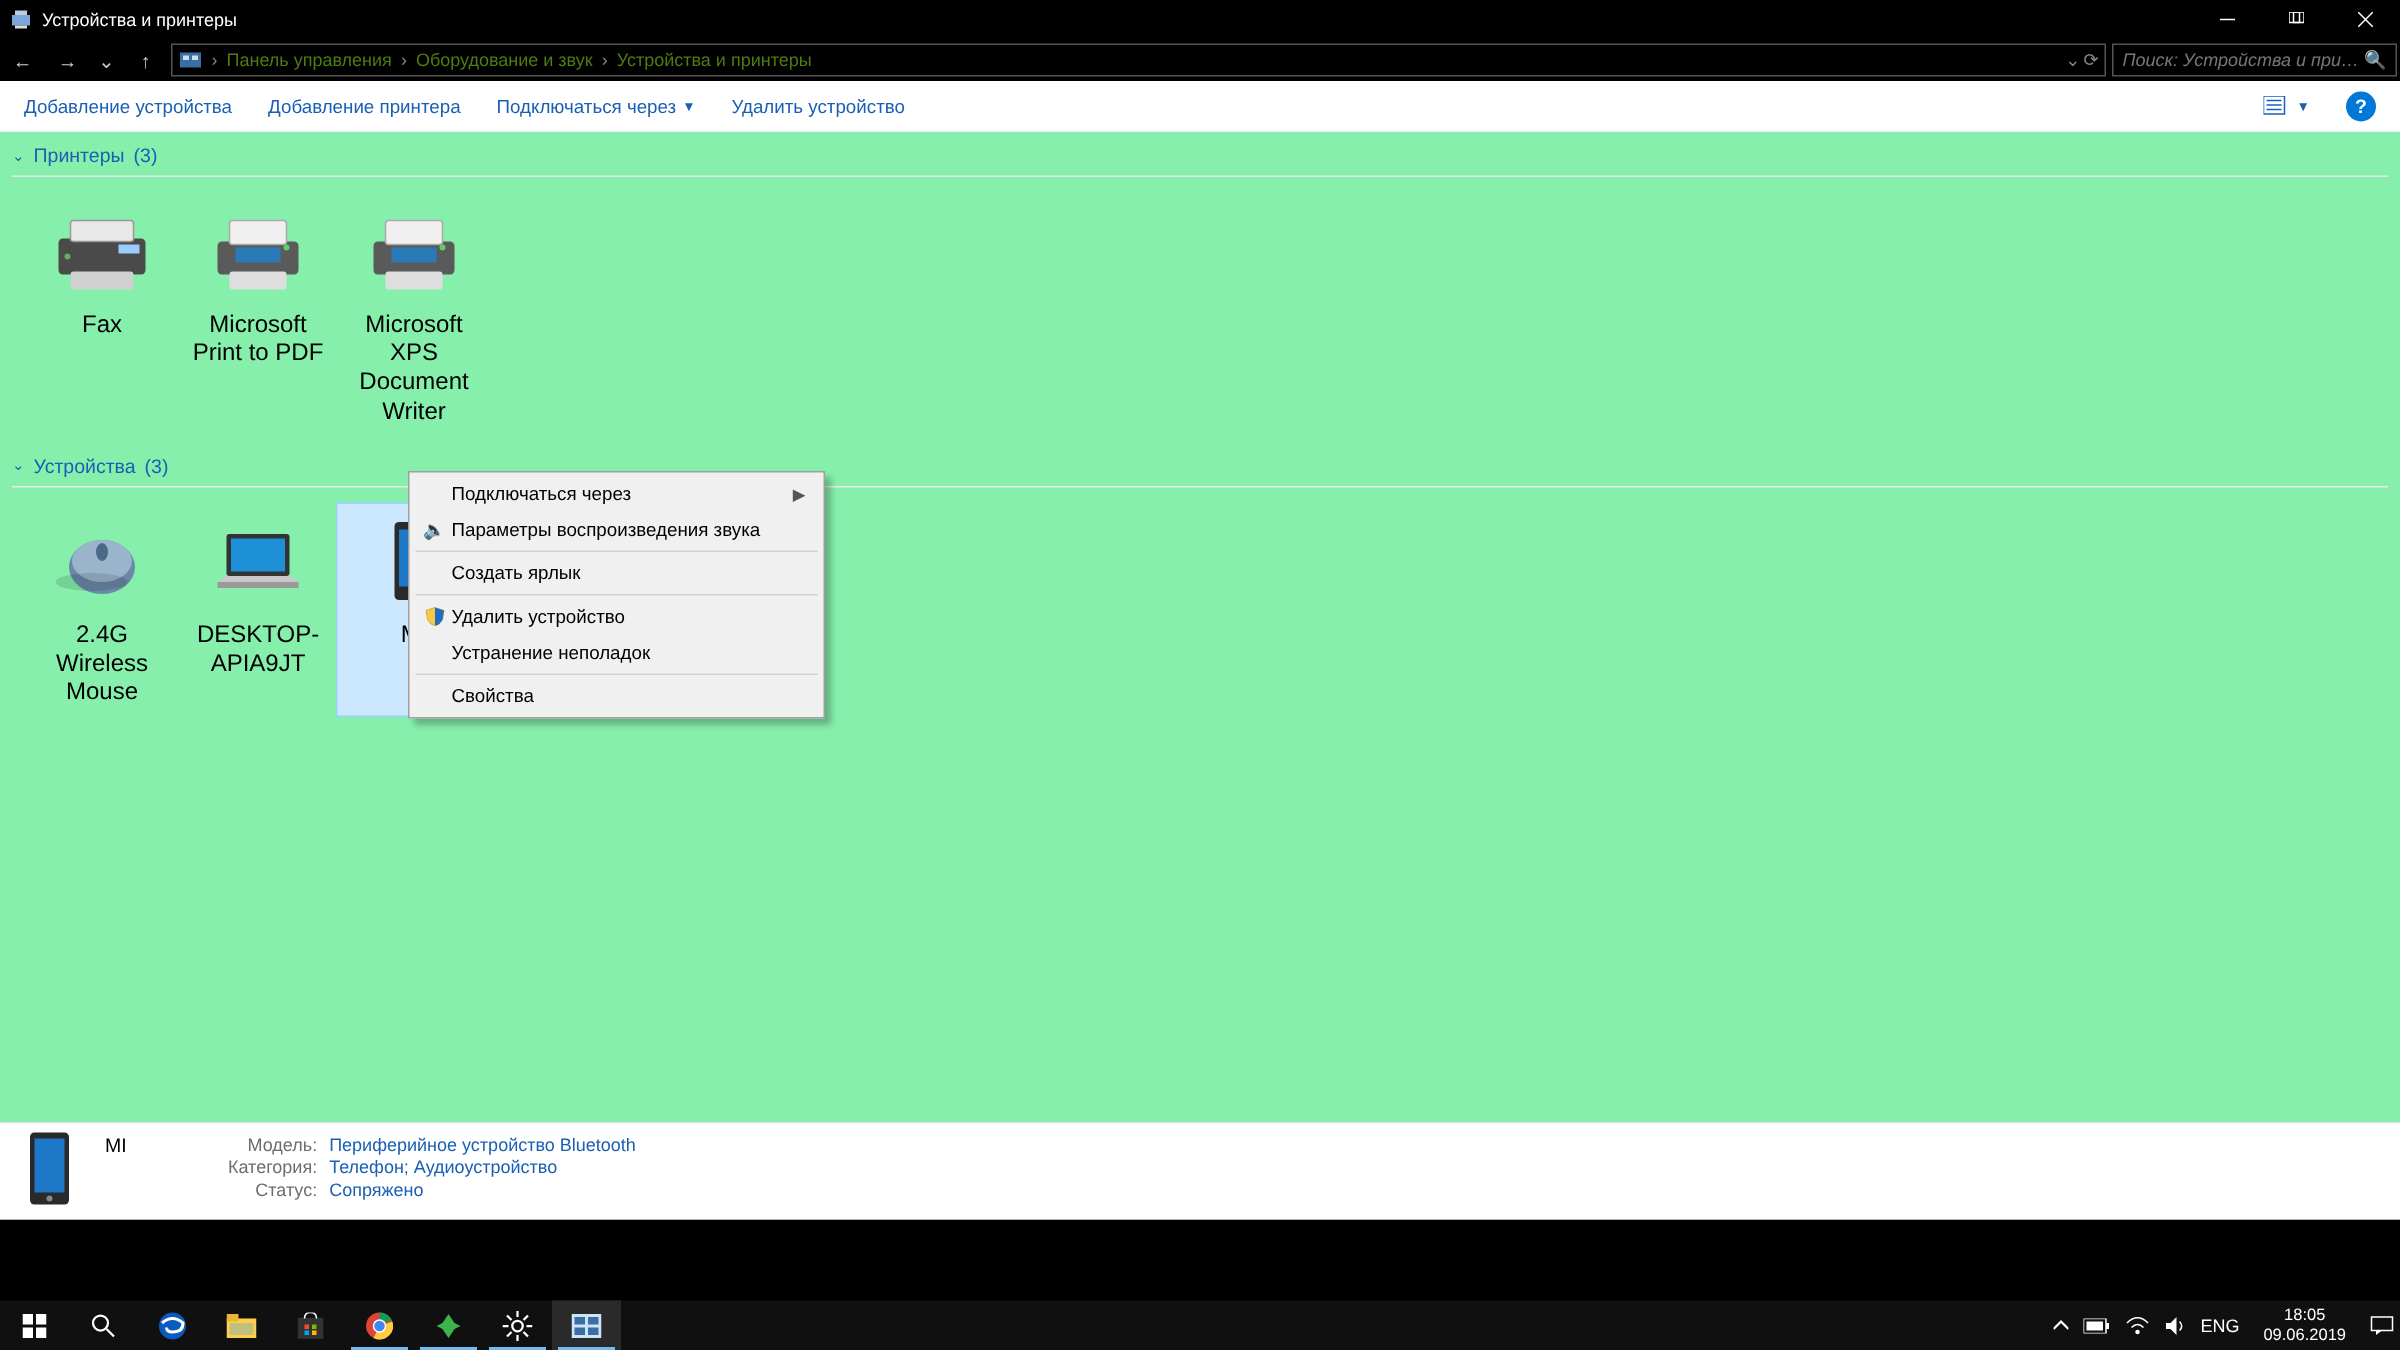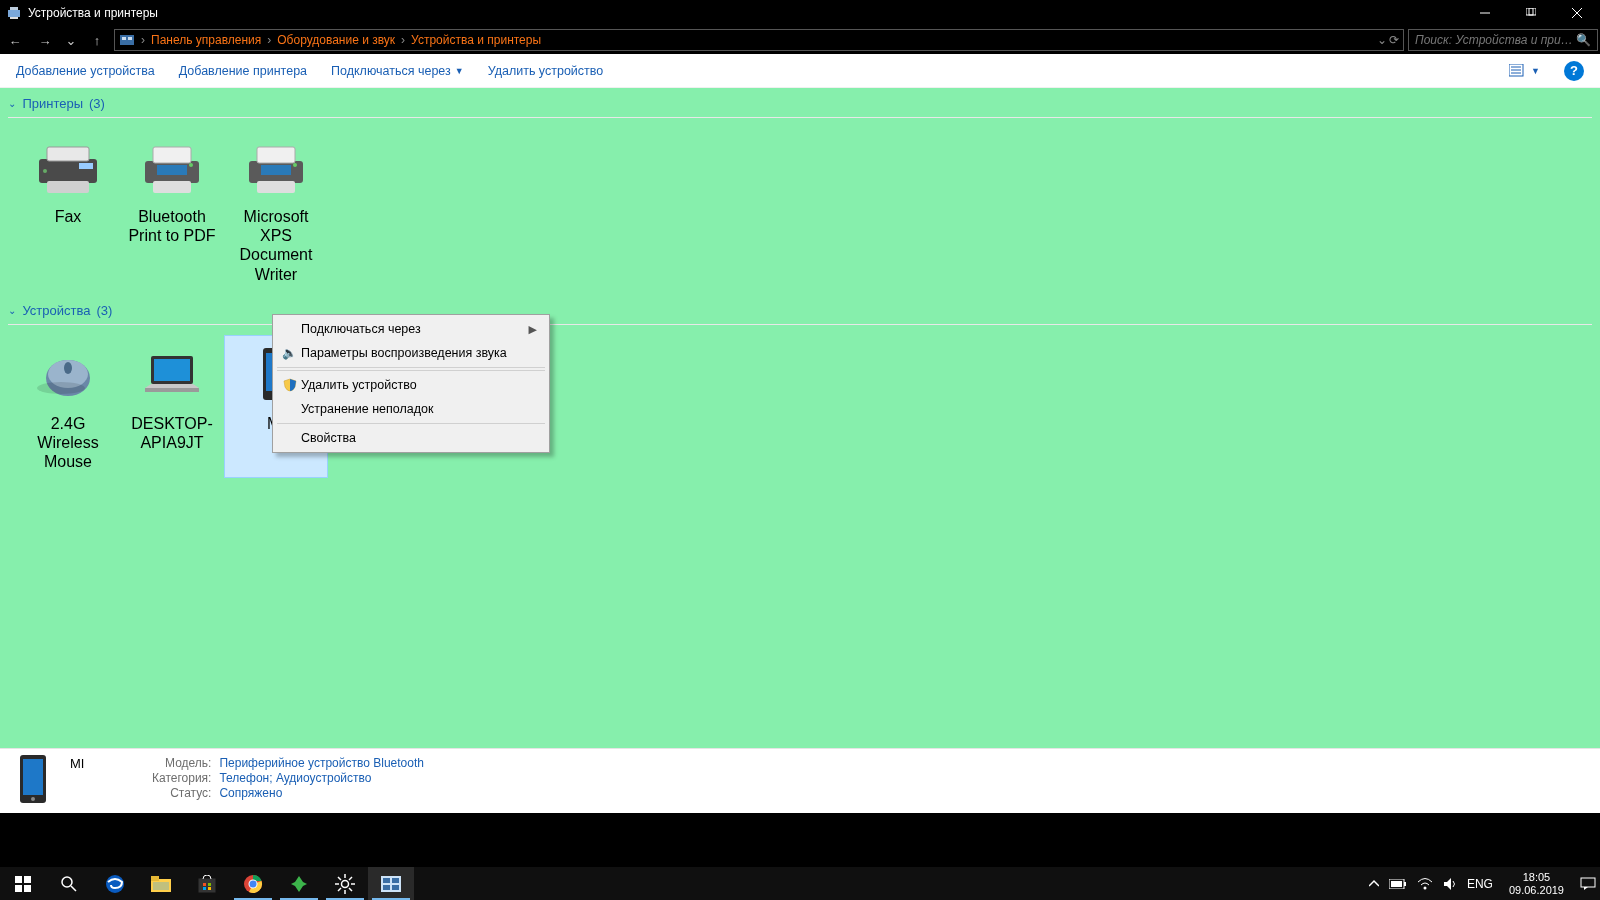--- a/index.html
+++ b/index.html
@@ -11,21 +11,21 @@
   .titlebar .title { flex: 0 0 auto; }
   .titlebar .spacer { flex: 1; }
   .titlebar .winbtn { width: 46px; height: 26px; display:flex; align-items:center; justify-content:center; color:#fff; font-size:12px;}
 
   
   .navbar { height: 28px; background: #000; display:flex; align-items:center; gap:4px; padding:0 2px; }
   .navbtn { width:26px; height:24px; display:flex; align-items:center; justify-content:center; color:#ccc; font-size:13px;}
   .navbtn.small { width:18px; }
   .addressbar { flex:1; height:22px; background:#000; border:1px solid #555; display:flex; align-items:center; padding:0 4px; gap:4px; color:#fff; font-size:12px; overflow:hidden;}
   .addressbar .cp-ico { width:16px; height:16px; display:flex; align-items:center; justify-content:center;}
-  .addressbar .crumb { color:#f97316; white-space:nowrap; }
+  .addressbar .crumb { color:#4d7c0f; white-space:nowrap; }
   .addressbar .sep { color:#888; padding:0 2px;}
   .addressbar .tail { margin-left:auto; display:flex; gap:2px; color:#888;}
   .searchbox { width:190px; height:22px; background:#000; border:1px solid #555; display:flex; align-items:center; padding:0 6px; color:#777; font-size:12px; }
   .searchbox span.ph { flex:1; white-space:nowrap; overflow:hidden; text-overflow:ellipsis; font-style:italic;}
   .searchbox .mag { color:#777; }
 
   
   .window { position:absolute; top:54px; left:0; right:0; bottom:87px; background:#86efac; display:flex; flex-direction:column; }
 
   
@@ -184,21 +184,21 @@
       <div class="item">
         <div class="iconwrap">
           <svg width="70" height="56">
               <rect x="8" y="20" width="54" height="22" rx="3" fill="#5a5a5a"></rect>
               <rect x="16" y="6" width="38" height="16" rx="2" fill="#f0f0f0" stroke="#aaa"></rect>
               <rect x="16" y="40" width="38" height="12" rx="2" fill="#dedede"></rect>
               <rect x="20" y="24" width="30" height="10" fill="#2a7ab8"></rect>
               <circle cx="54" cy="24" r="2" fill="#6c6"></circle>
             </svg>
         </div>
-        <div class="label">Bluetooth Print to PDF</div>
+        <div class="label">Microsoft Print to PDF</div>
       </div>
       <div class="item">
         <div class="iconwrap">
           <svg width="70" height="56">
               <rect x="8" y="20" width="54" height="22" rx="3" fill="#5a5a5a"></rect>
               <rect x="16" y="6" width="38" height="16" rx="2" fill="#f0f0f0" stroke="#aaa"></rect>
               <rect x="16" y="40" width="38" height="12" rx="2" fill="#dedede"></rect>
               <rect x="20" y="24" width="30" height="10" fill="#2a7ab8"></rect>
               <circle cx="54" cy="24" r="2" fill="#6c6"></circle>
             </svg>
@@ -274,20 +274,24 @@
   <div class="row">
     <span class="ic"></span>
     <span class="txt">Подключаться через</span>
     <span class="sub">▶</span>
   </div>
   <div class="row">
     <span class="ic">🔈</span>
     <span class="txt">Параметры воспроизведения звука</span>
   </div>
   <hr>
+  <div class="row">
+    <span class="ic"></span>
+    <span class="txt">Создать ярлык</span>
+  </div>
   <hr>
   <div class="row">
     <span class="ic">
       <svg width="14" height="14">
           <path d="M7 1 L13 3 L12 9 Q10 13 7 13 Q4 13 2 9 L1 3 Z" fill="#f7c948" stroke="#c89b2d" stroke-width="0.5"></path>
           <path d="M7 1 L13 3 L12 9 Q10 13 7 13 Z" fill="#1e6fbf"></path>
         </svg>
     </span>
     <span class="txt">Удалить устройство</span>
   </div>

